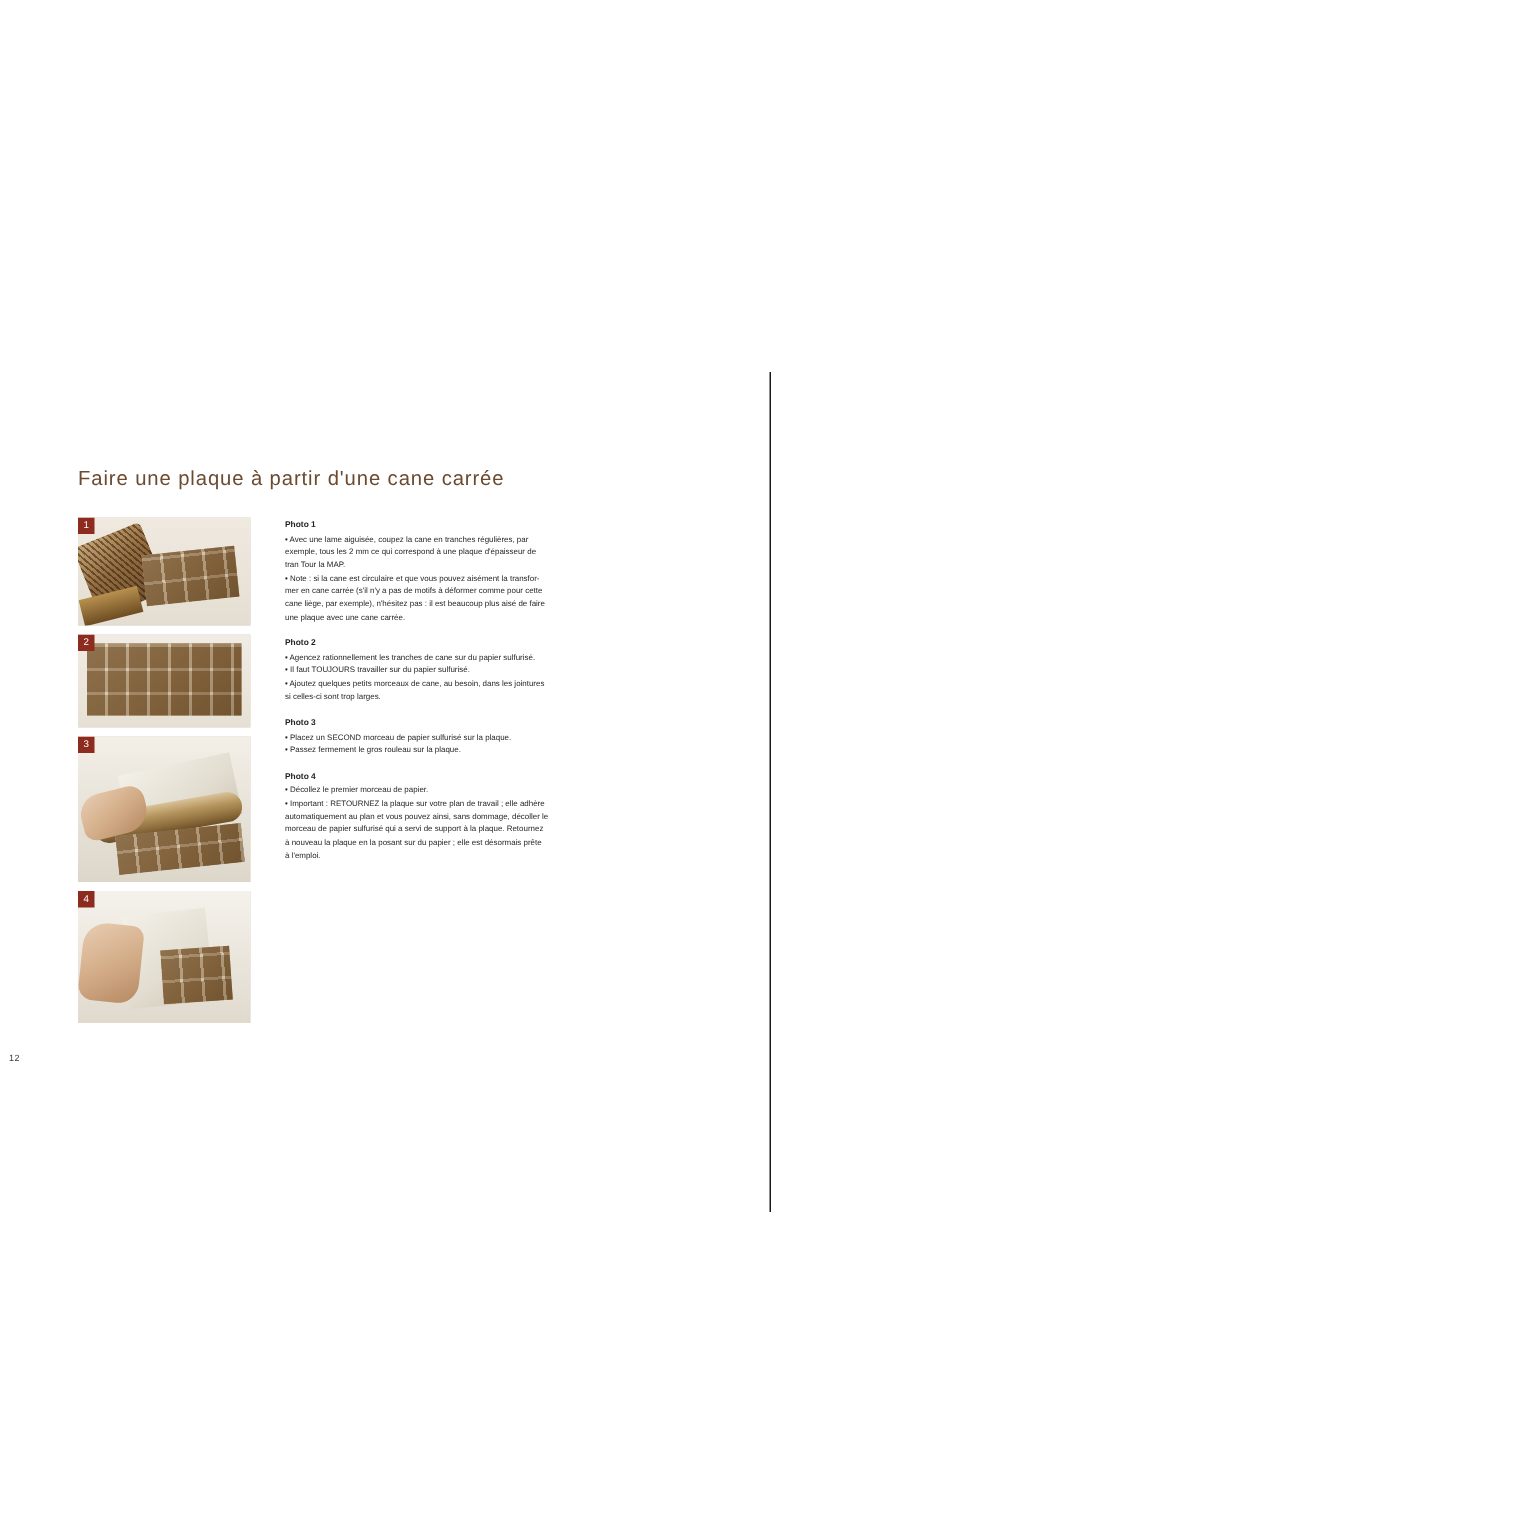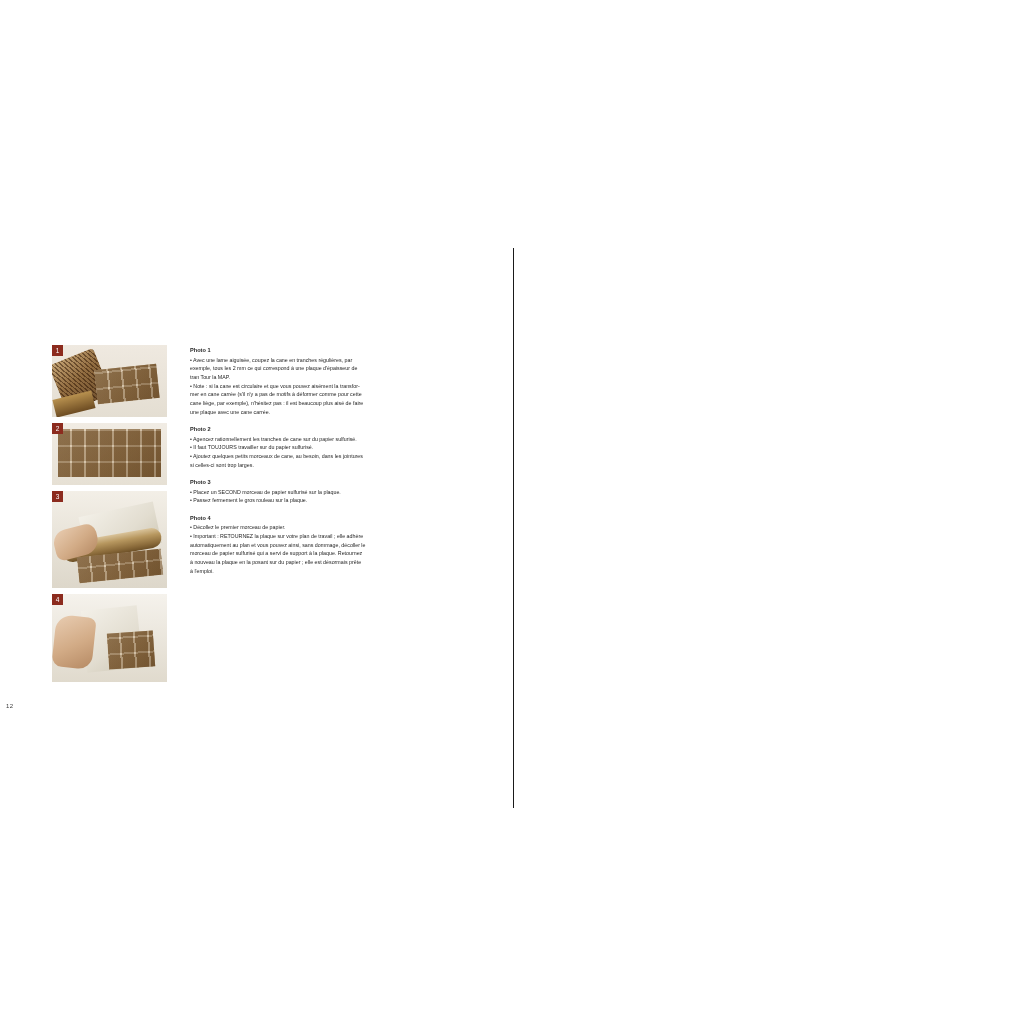--- a/index.html
+++ b/index.html
@@ -137,20 +137,21 @@
 </style>
 </head>
 <body>
 
 <div class="spread">
 
   <div class="gutter"></div>
 
   <div class="page page-left">
 
+    <div class="page-title title-left">Faire une plaque à partir d'une cane carrée</div>
     <div class="folio folio-left">12</div>
 
     <div class="photo-col photo-col-left">
 
       <div class="photo" style="height:72px;">
         <div class="ph-inner tex-table"></div>
         <div class="ph-inner" style="background:linear-gradient(180deg,#efe9e0 0%,#e4ded2 100%);"></div>
         <div style="position:absolute;left:4px;top:10px;width:48px;height:50px;transform:rotate(-22deg);border-radius:4px;" class="tex-cane"></div>
         <div style="position:absolute;left:44px;top:22px;width:62px;height:34px;transform:rotate(-6deg);" class="tex-slices"></div>
         <div style="position:absolute;left:2px;top:50px;width:40px;height:18px;background:linear-gradient(180deg,#b8914f,#6d4c22);transform:rotate(-14deg);"></div>

